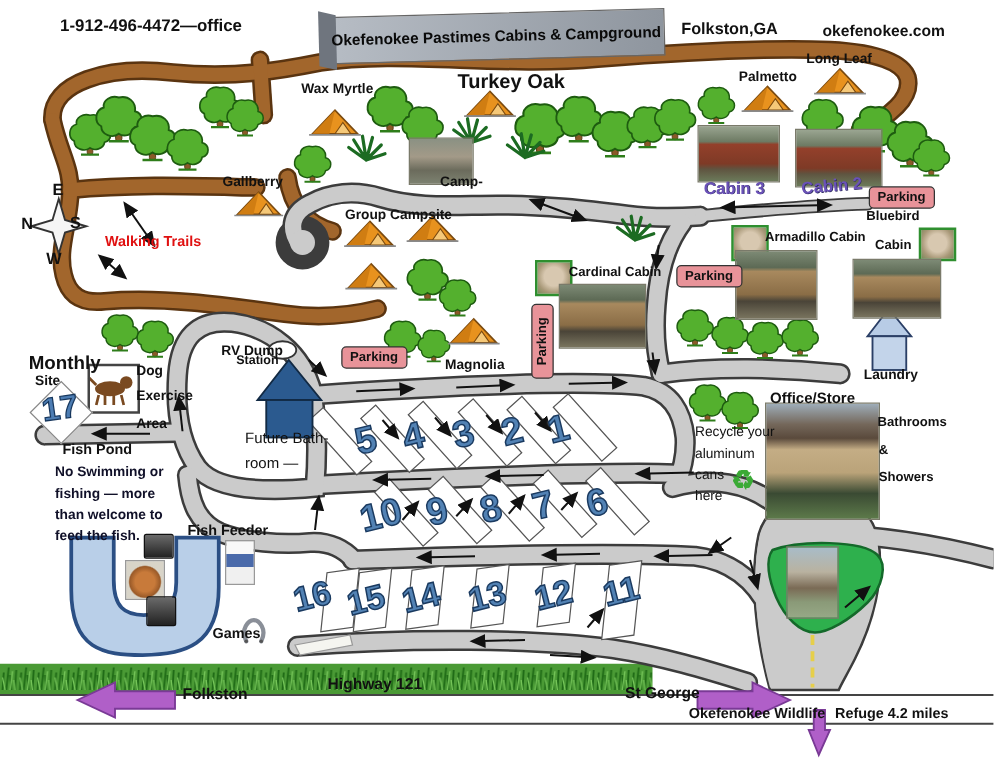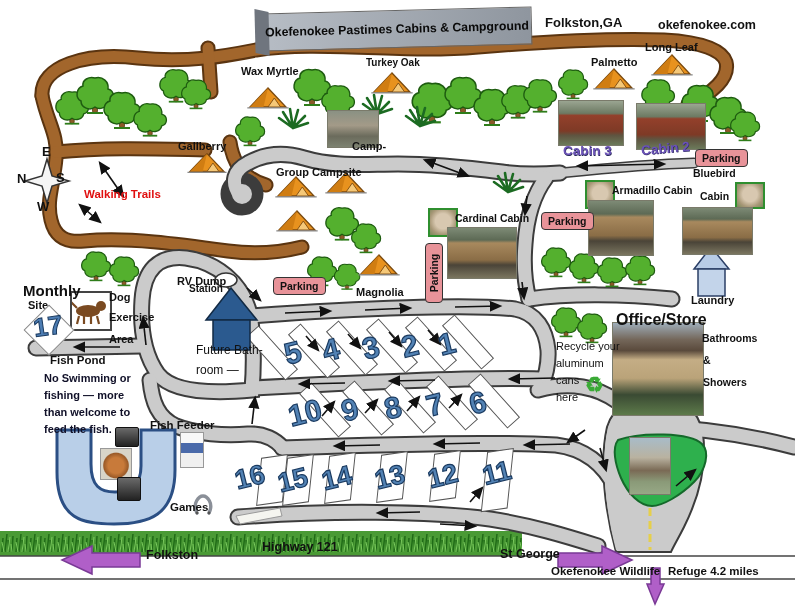--- a/index.html
+++ b/index.html
@@ -291,25 +291,26 @@
 <div class="photo ph-feeder" style="left:115px;top:427px;width:22px;height:18px;"></div>
 <div class="photo ph-food" style="left:100px;top:448px;width:30px;height:30px;"></div>
 <div class="photo ph-feeder" style="left:117px;top:477px;width:22px;height:22px;"></div>
 <div class="photo ph-feederlbl" style="left:180px;top:432px;width:22px;height:34px;"></div>
 <div class="dogframe" style="left:70px;top:291px;width:38px;height:36px;background:transparent;"></div>
 
 <div class="banner">
   <span>Okefenokee Pastimes Cabins &amp; Campground</span>
 </div>
 
+<div class="lbl" style="left:48px;top:14px;font-size:13.5px;">1-912-496-4472—office</div>
 <div class="lbl" style="left:545px;top:16px;font-size:13px;">Folkston,GA</div>
 <div class="lbl" style="left:658px;top:19px;font-size:12.5px;text-align:right;">okefenokee.com</div>
 
 <div class="lbl" style="left:241px;top:66px;font-size:11px;">Wax Myrtle</div>
-<div class="lbl" style="left:366px;top:58px;font-size:10px;">Turkey Oak</div>
+<div class="lbl" style="left:366px;top:58px;font-size:16px;">Turkey Oak</div>
 <div class="lbl" style="left:591px;top:57px;font-size:11px;">Palmetto</div>
 <div class="lbl" style="left:645px;top:42px;font-size:11px;">Long Leaf</div>
 <div class="lbl" style="left:178px;top:141px;font-size:11px;">Gallberry</div>
 <div class="lbl" style="left:352px;top:141px;font-size:11px;">Camp-</div>
 <div class="lbl" style="left:276px;top:167px;font-size:11px;">Group Campsite</div>
 <div class="lbl red" style="left:84px;top:189px;font-size:11.5px;">Walking Trails</div>
 <div class="lbl" style="left:356px;top:287px;font-size:11px;">Magnolia</div>
 
 <div class="lbl purple" style="left:563px;top:144px;">Cabin 3</div>
 <div class="lbl purple" style="left:641px;top:142px;transform:rotate(-5deg);">Cabin 2</div>
@@ -341,21 +342,21 @@
 <div class="lbl navy" style="left:44px;top:407px;font-size:11px;">than welcome to</div>
 <div class="lbl navy" style="left:44px;top:424px;font-size:11px;">feed the fish.</div>
 <div class="lbl" style="left:150px;top:420px;font-size:11.5px;">Fish Feeder</div>
 <div class="lbl" style="left:170px;top:502px;font-size:11.5px;">Games</div>
 
 <div class="lbl n" style="left:556px;top:341px;font-size:11px;">Recycle your</div>
 <div class="lbl n" style="left:556px;top:358px;font-size:11px;">aluminum</div>
 <div class="lbl n" style="left:556px;top:375px;font-size:11px;">cans</div>
 <div class="lbl n" style="left:556px;top:392px;font-size:11px;">here</div>
 <div class="lbl" style="left:585px;top:374px;font-size:21px;color:#3aaa35;">♻</div>
-<div class="lbl" style="left:616px;top:312px;font-size:16px;">Office/Store</div>
+<div class="lbl" style="left:616px;top:312px;font-size:12px;">Office/Store</div>
 <div class="l bl lbl" style="left:702px;top:333px;font-size:10.5px;">Bathrooms</div>
 <div class="lbl" style="left:703px;top:355px;font-size:10.5px;">&amp;</div>
 <div class="lbl" style="left:703px;top:377px;font-size:10.5px;">Showers</div>
 <div class="lbl" style="left:691px;top:295px;font-size:11px;">Laundry</div>
 
 <div class="lbl" style="left:42px;top:145px;font-size:13px;">E</div>
 <div class="lbl" style="left:17px;top:172px;font-size:13px;">N</div>
 <div class="lbl" style="left:56px;top:171px;font-size:13px;">S</div>
 <div class="lbl" style="left:37px;top:200px;font-size:13px;">W</div>
 

